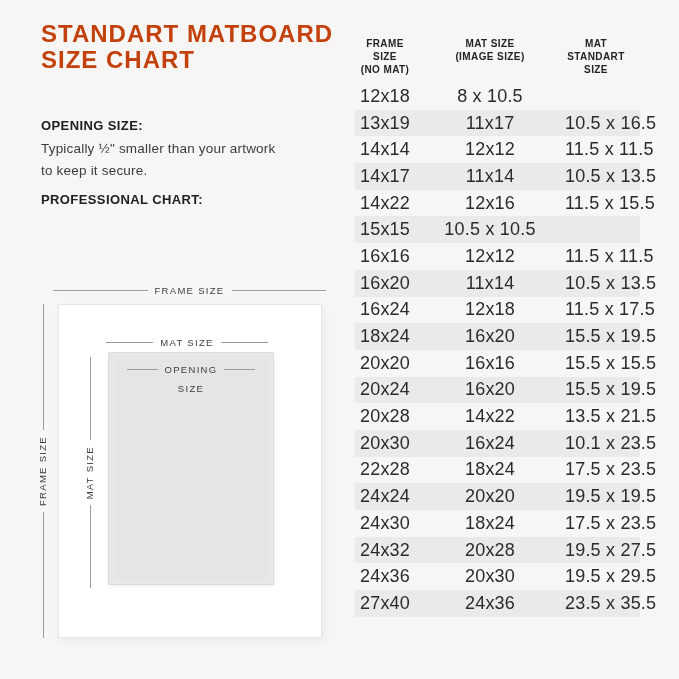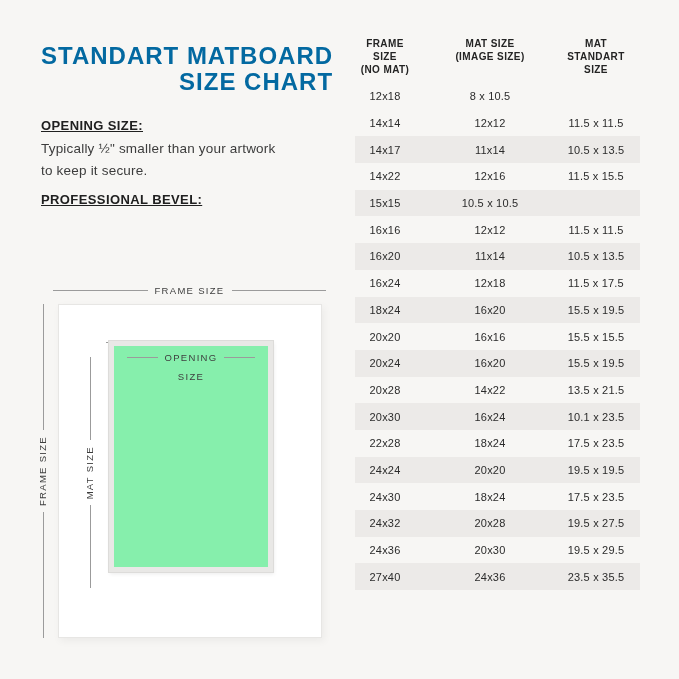--- a/index.html
+++ b/index.html
@@ -7,30 +7,30 @@
   body {
     background:#f7f6f4;
     font-family:"Liberation Sans", sans-serif;
     position:relative;
     overflow:hidden;
     color:#2e2e2e;
   }
 
   
   .page-title {
-    position:absolute; left:41px; top:43px;
+    position:absolute; left:41px; top:21px;
     font-size:24px; line-height:26px; font-weight:700;
-    letter-spacing:1px; color:#0369a1; white-space:pre-line;text-align:right;
+    letter-spacing:1px; color:#c2410c; white-space:pre-line;
   }
   .section { position:absolute; left:41px; width:330px; }
   .section.s1 { top:118px; }
   .section.s2 { top:192px; }
   .section h2 {
     font-size:13px; font-weight:700; letter-spacing:0.4px;
-    color:#202020; margin-bottom:5px;text-decoration:underline;
+    color:#202020; margin-bottom:5px;
   }
   .section p {
     font-size:13.5px; line-height:22px; color:#3c3c3c;
     letter-spacing:0.2px; white-space:pre-line;
   }
 
   
   .diagram { position:absolute; left:36px; top:283px; width:300px; height:372px; }
   .dim-h { display:flex; align-items:center; gap:7px; }
   .dim-h .dline { flex:1; height:1px; background:#9b9b9b; }
@@ -55,22 +55,22 @@
   .frame-rect {
     position:absolute; left:22px; top:21px; width:264px; height:334px;
     background:#ffffff; border:1px solid #e7e6e4;
     box-shadow:2px 3px 8px rgba(0,0,0,0.05);
   }
   .mat-top-dim { position:absolute; left:47px; top:30px; width:162px; height:14px; }
   .mat-vdim { position:absolute; left:23px; top:52px; height:231px; }
   .opening-vdim { position:absolute; left:60px; top:75px; height:192px; width:26px; }
 
   .mat-rect {
-    position:absolute; left:50px; top:36px; width:164px; height:231px;
-    background:#86efac; border:5px solid #e9e8e6; outline:1px solid #dddcda;
+    position:absolute; left:50px; top:48px; width:164px; height:231px;
+    background:#e5e5e5; border:5px solid #e9e8e6; outline:1px solid #dddcda;
     box-shadow:1px 2px 4px rgba(0,0,0,0.08);
   }
   .opening-dim-block { position:absolute; left:0; right:0; top:6px; }
   .opening-dim-block .dim-h { padding:0 13px; }
   .opening-size-line { text-align:center; margin-top:3px; }
 
   
   .thead {
     position:absolute; left:355px; top:37px; width:285px;
     display:grid; grid-template-columns:60px 150px 62px;
@@ -80,38 +80,38 @@
     letter-spacing:0.4px; line-height:13px; color:#242424;
     white-space:pre-line;
   }
   .tbody { position:absolute; left:355px; top:83px; width:285px; }
   .trow {
     display:grid; grid-template-columns:60px 150px 62px;
     height:26.7px; align-items:center;
   }
   .trow.striped { background:#eceae8; }
   .tcell {
-    text-align:center; font-size:11px; color:#2b2b2b;
+    text-align:center; font-size:18px; color:#2b2b2b;
     letter-spacing:0.2px; white-space:nowrap;
   }
 </style>
 </head>
 <body>
 
 <h1 class="page-title">STANDART MATBOARD
 SIZE CHART</h1>
 
 <section class="section s1">
   <h2>OPENING SIZE:</h2>
   <p>Typically ½" smaller than your artwork
 to keep it secure.</p>
 </section>
 
 <section class="section s2">
-  <h2>PROFESSIONAL BEVEL:</h2>
+  <h2>PROFESSIONAL CHART:</h2>
 </section>
 
 <div class="diagram">
 
   <div class="dim-h frame-top-dim">
     <span class="dline"></span>
     <span class="dlabel">FRAME SIZE</span>
     <span class="dline"></span>
   </div>
 
@@ -165,20 +165,25 @@
 (IMAGE SIZE)</div>
   <div class="hcell">MAT STANDART
 SIZE</div>
 </div>
 
 <div class="tbody" id="tbody">
     <div class="trow">
       <div class="tcell">12x18</div>
       <div class="tcell">8 x 10.5</div>
     </div>
+    <div class="trow striped">
+      <div class="tcell">13x19</div>
+      <div class="tcell">11x17</div>
+      <div class="tcell">10.5 x 16.5</div>
+    </div>
     <div class="trow">
       <div class="tcell">14x14</div>
       <div class="tcell">12x12</div>
       <div class="tcell">11.5 x 11.5</div>
     </div>
     <div class="trow striped">
       <div class="tcell">14x17</div>
       <div class="tcell">11x14</div>
       <div class="tcell">10.5 x 13.5</div>
     </div>

